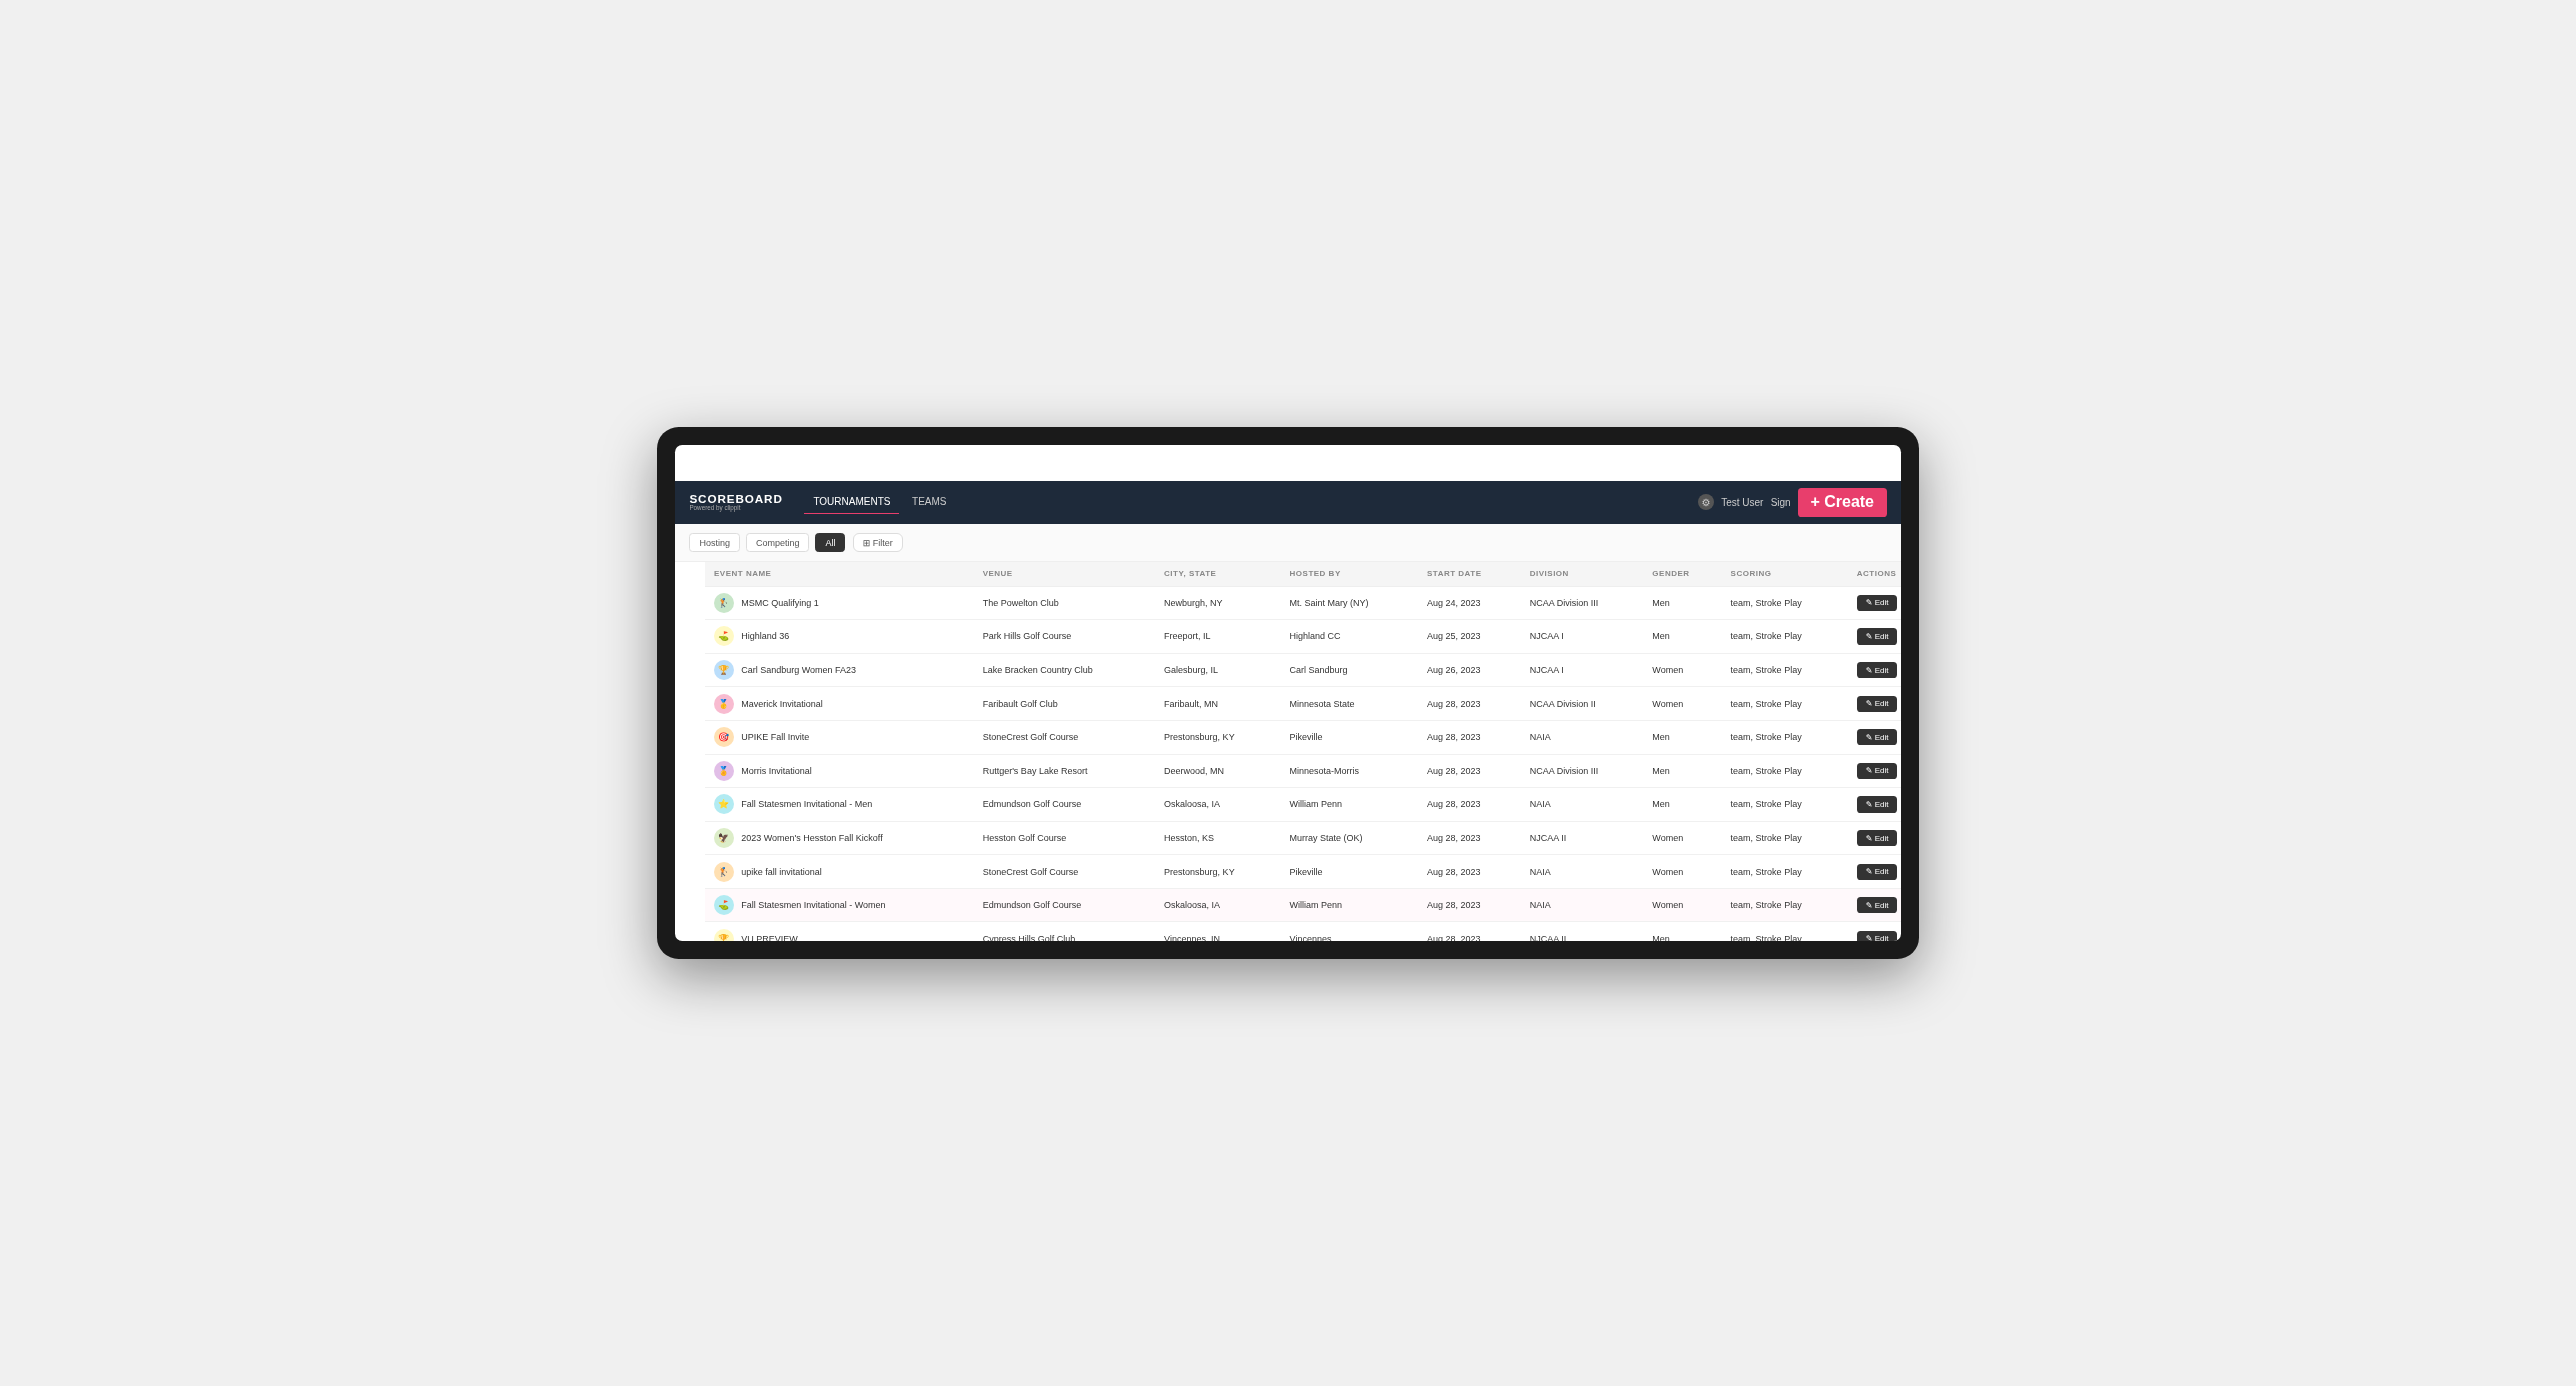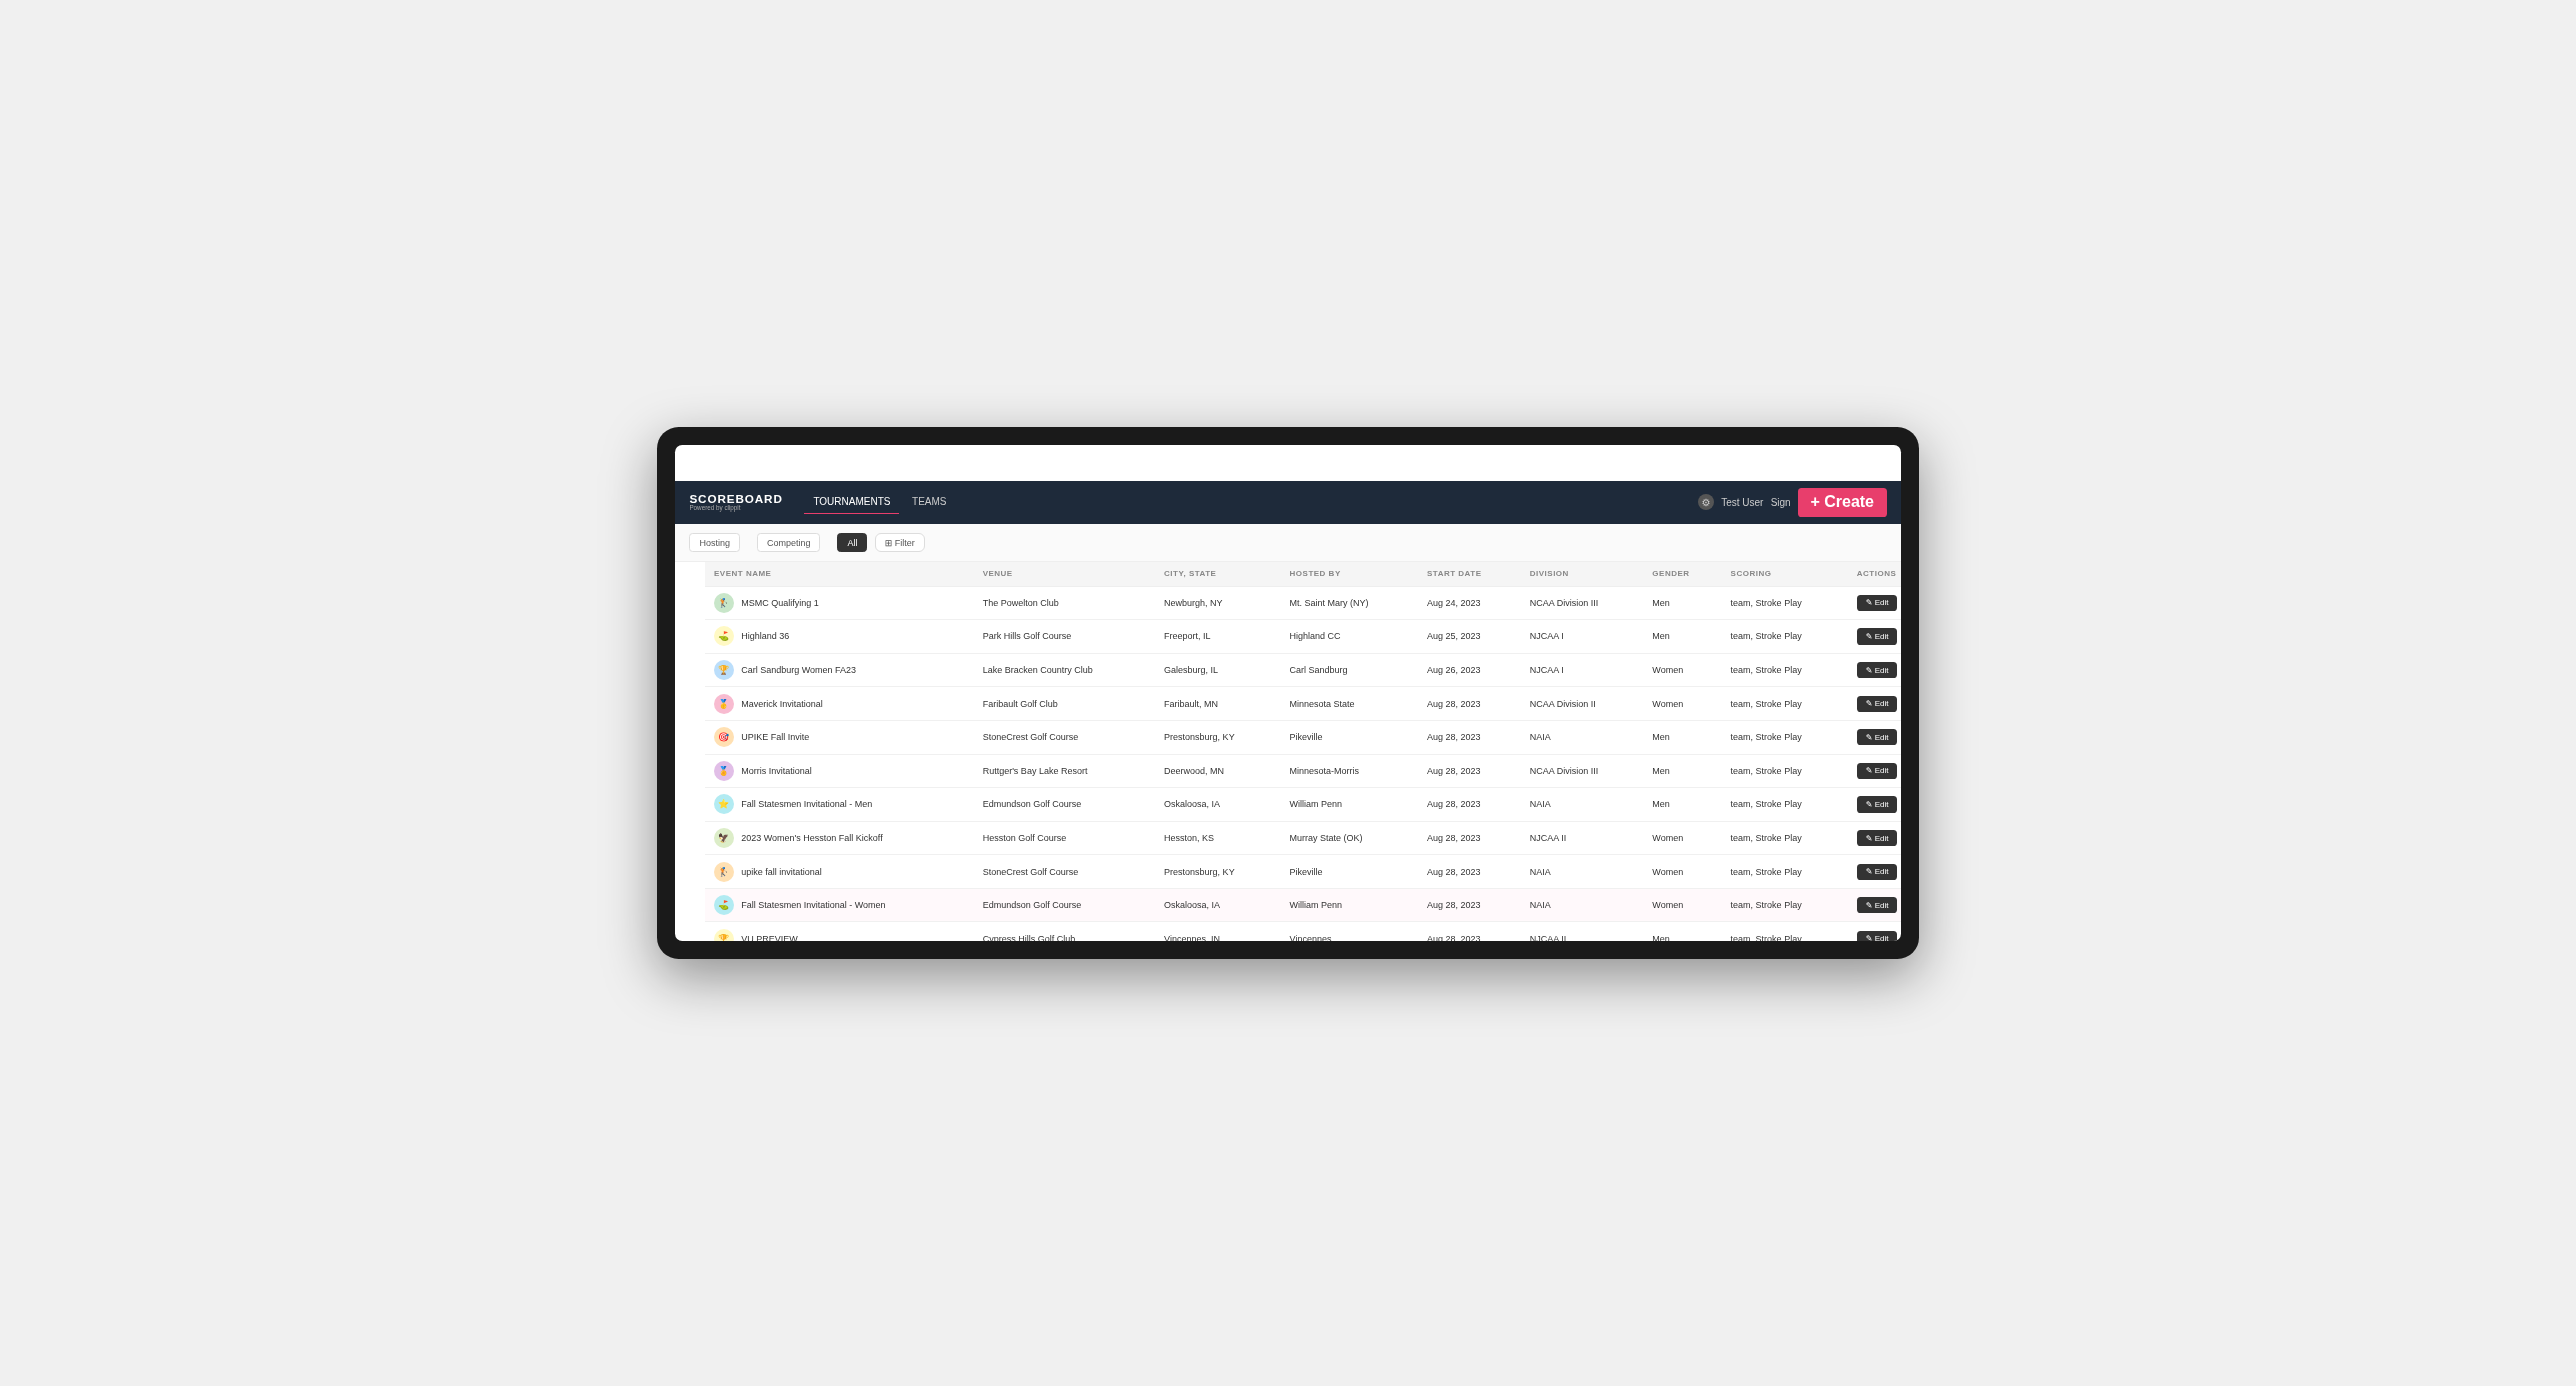--- a/index.html
+++ b/index.html
@@ -126,21 +126,21 @@
       display: flex;
       align-items: center;
       gap: 7.2px;
       border-bottom: 0.9px solid #eee;
       background: #fafafa;
     }
 
     .filter-btn-group {
       display: flex;
       align-items: center;
-      gap: 17px;
+      gap: 6px;
     }
 
     .filter-tab {
       background: #fff;
       border: 0.9px solid #ddd;
       padding: 3.6px 9px;
       border-radius: 3.6px;
       font-size: 9px;
       color: #555;
       cursor: pointer;

